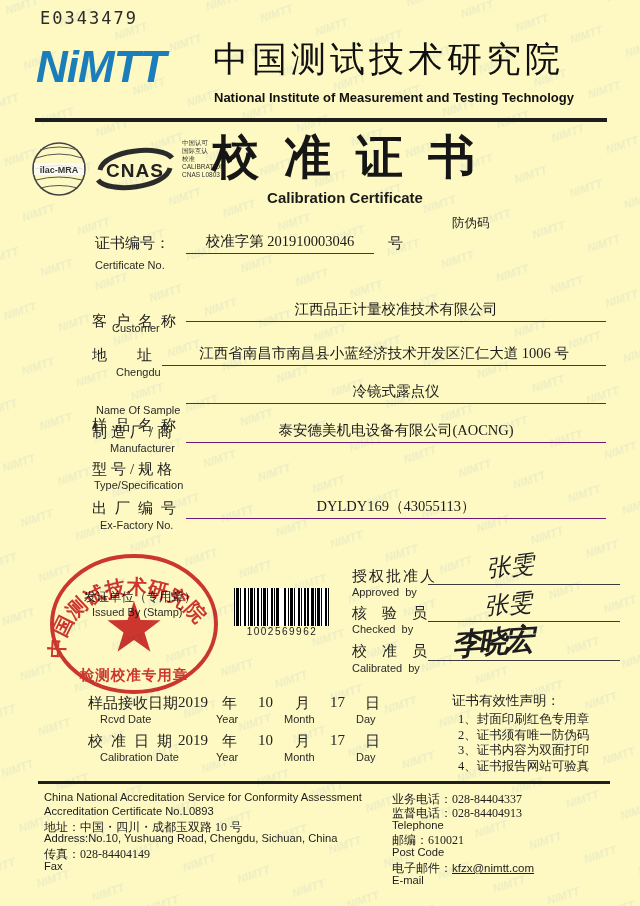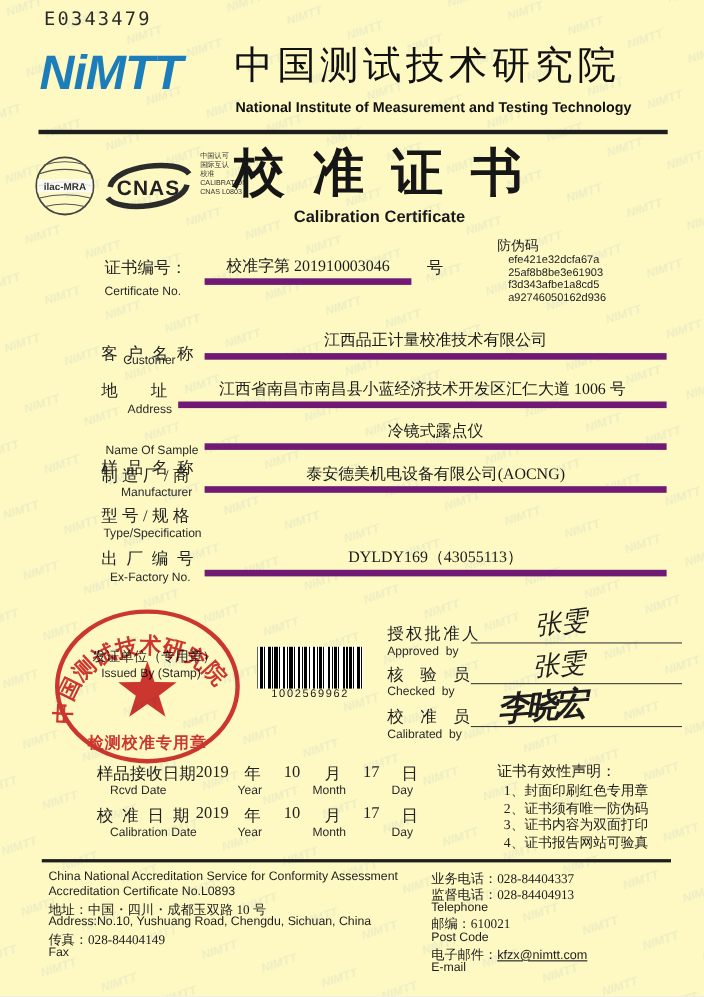--- a/index.html
+++ b/index.html
@@ -3,21 +3,21 @@
 <meta charset="utf-8">
 <style>
   html,body{margin:0;padding:0;background:#e8e8e6;}
   .page{position:relative;width:640px;height:906px;background:#fef9c3;overflow:hidden;
         font-family:"Liberation Sans",sans-serif;color:#1c1c1c;margin:0 auto;}
   .abs{position:absolute;}
   .serif{font-family:"Liberation Serif",serif;}
   .mono{font-family:"DejaVu Sans Mono",monospace;}
   .flabel{position:absolute;font-size:15px;font-family:"Liberation Serif",serif;color:#222;white-space:pre;}
   .sub{position:absolute;font-size:11px;color:#2a2a2a;white-space:pre;}
-  .vline{position:absolute;border-bottom:6px solid #701a75;text-align:center;
+  .vline{position:absolute;border-bottom:1px solid #701a75;text-align:center;
          font-family:"Liberation Serif",serif;font-size:14.5px;height:21px;color:#1a1a1a;white-space:nowrap;}
   .rule{position:absolute;background:#1e1e1e;}
   .wmtext{font-size:11px;font-weight:bold;font-style:italic;fill:#8fb0c4;fill-opacity:0.33;
           font-family:"Liberation Sans",sans-serif;}
   .sig{position:absolute;font-family:"Liberation Serif",serif;font-style:italic;color:#1d1d1f;white-space:nowrap;}
   .code{font-size:10px;line-height:11.5px;color:#222;}
   .fline{font-size:12px;height:13.8px;font-family:"Liberation Serif",serif;white-space:nowrap;}
   .fline.en{font-size:11.2px;font-family:"Liberation Sans",sans-serif;}
   .vitem{font-size:12.5px;line-height:15.5px;font-family:"Liberation Serif",serif;white-space:nowrap;}
 </style>
@@ -66,34 +66,28 @@
 
   <div class="abs serif" style="left:212px;top:126px;font-size:47px;font-weight:bold;letter-spacing:25px;color:#161616;">校准证书</div>
   <div class="abs" style="left:235px;top:189px;width:220px;text-align:center;font-size:15px;font-weight:bold;color:#1a1a1a;">Calibration Certificate</div>
 
   <div class="flabel" style="left:95px;top:234px;">证书编号：</div>
   <div class="vline" style="left:186px;top:232px;width:188px;">校准字第 201910003046</div>
   <div class="flabel" style="left:388px;top:234px;">号</div>
   <div class="sub" style="left:95px;top:259px;">Certificate No.</div>
 
   <div class="abs serif" style="left:452px;top:215px;font-size:12.5px;color:#222;">防伪码</div>
-  <div class="abs code" style="left:462px;top:231px;">
-    <div>efe421e32dcfa67a</div>
-    <div>25af8b8be3e61903</div>
-    <div>f3d343afbe1a8cd5</div>
-    <div>a92746050162d936</div>
-  </div>
 
   <div class="flabel" style="left:92px;top:312px;letter-spacing:8px;">客户名称</div>
   <div class="vline" style="left:186px;top:300px;width:420px;">江西品正计量校准技术有限公司</div>
   <div class="sub" style="left:112px;top:322px;">Customer</div>
 
   <div class="flabel" style="left:92px;top:346px;letter-spacing:30px;">地址</div>
   <div class="vline" style="left:162px;top:344px;width:444px;">江西省南昌市南昌县小蓝经济技术开发区汇仁大道 1006 号</div>
-  <div class="sub" style="left:116px;top:366px;">Address</div>
+  <div class="sub" style="left:116px;top:366px;">Chengdu</div>
 
   <div class="flabel" style="left:92px;top:404px;letter-spacing:8px;margin-top:12px;">样品名称</div>
   <div class="vline" style="left:186px;top:382px;width:420px;">冷镜式露点仪</div>
   <div class="sub" style="left:96px;top:404px;">Name Of Sample</div>
 
   <div class="flabel" style="left:92px;top:423px;letter-spacing:4px;">制造厂/商</div>
   <div class="vline" style="left:186px;top:421px;width:420px;">泰安德美机电设备有限公司(AOCNG)</div>
   <div class="sub" style="left:110px;top:442px;">Manufacturer</div>
 
   <div class="flabel" style="left:92px;top:460px;letter-spacing:4px;">型号/规格</div>

